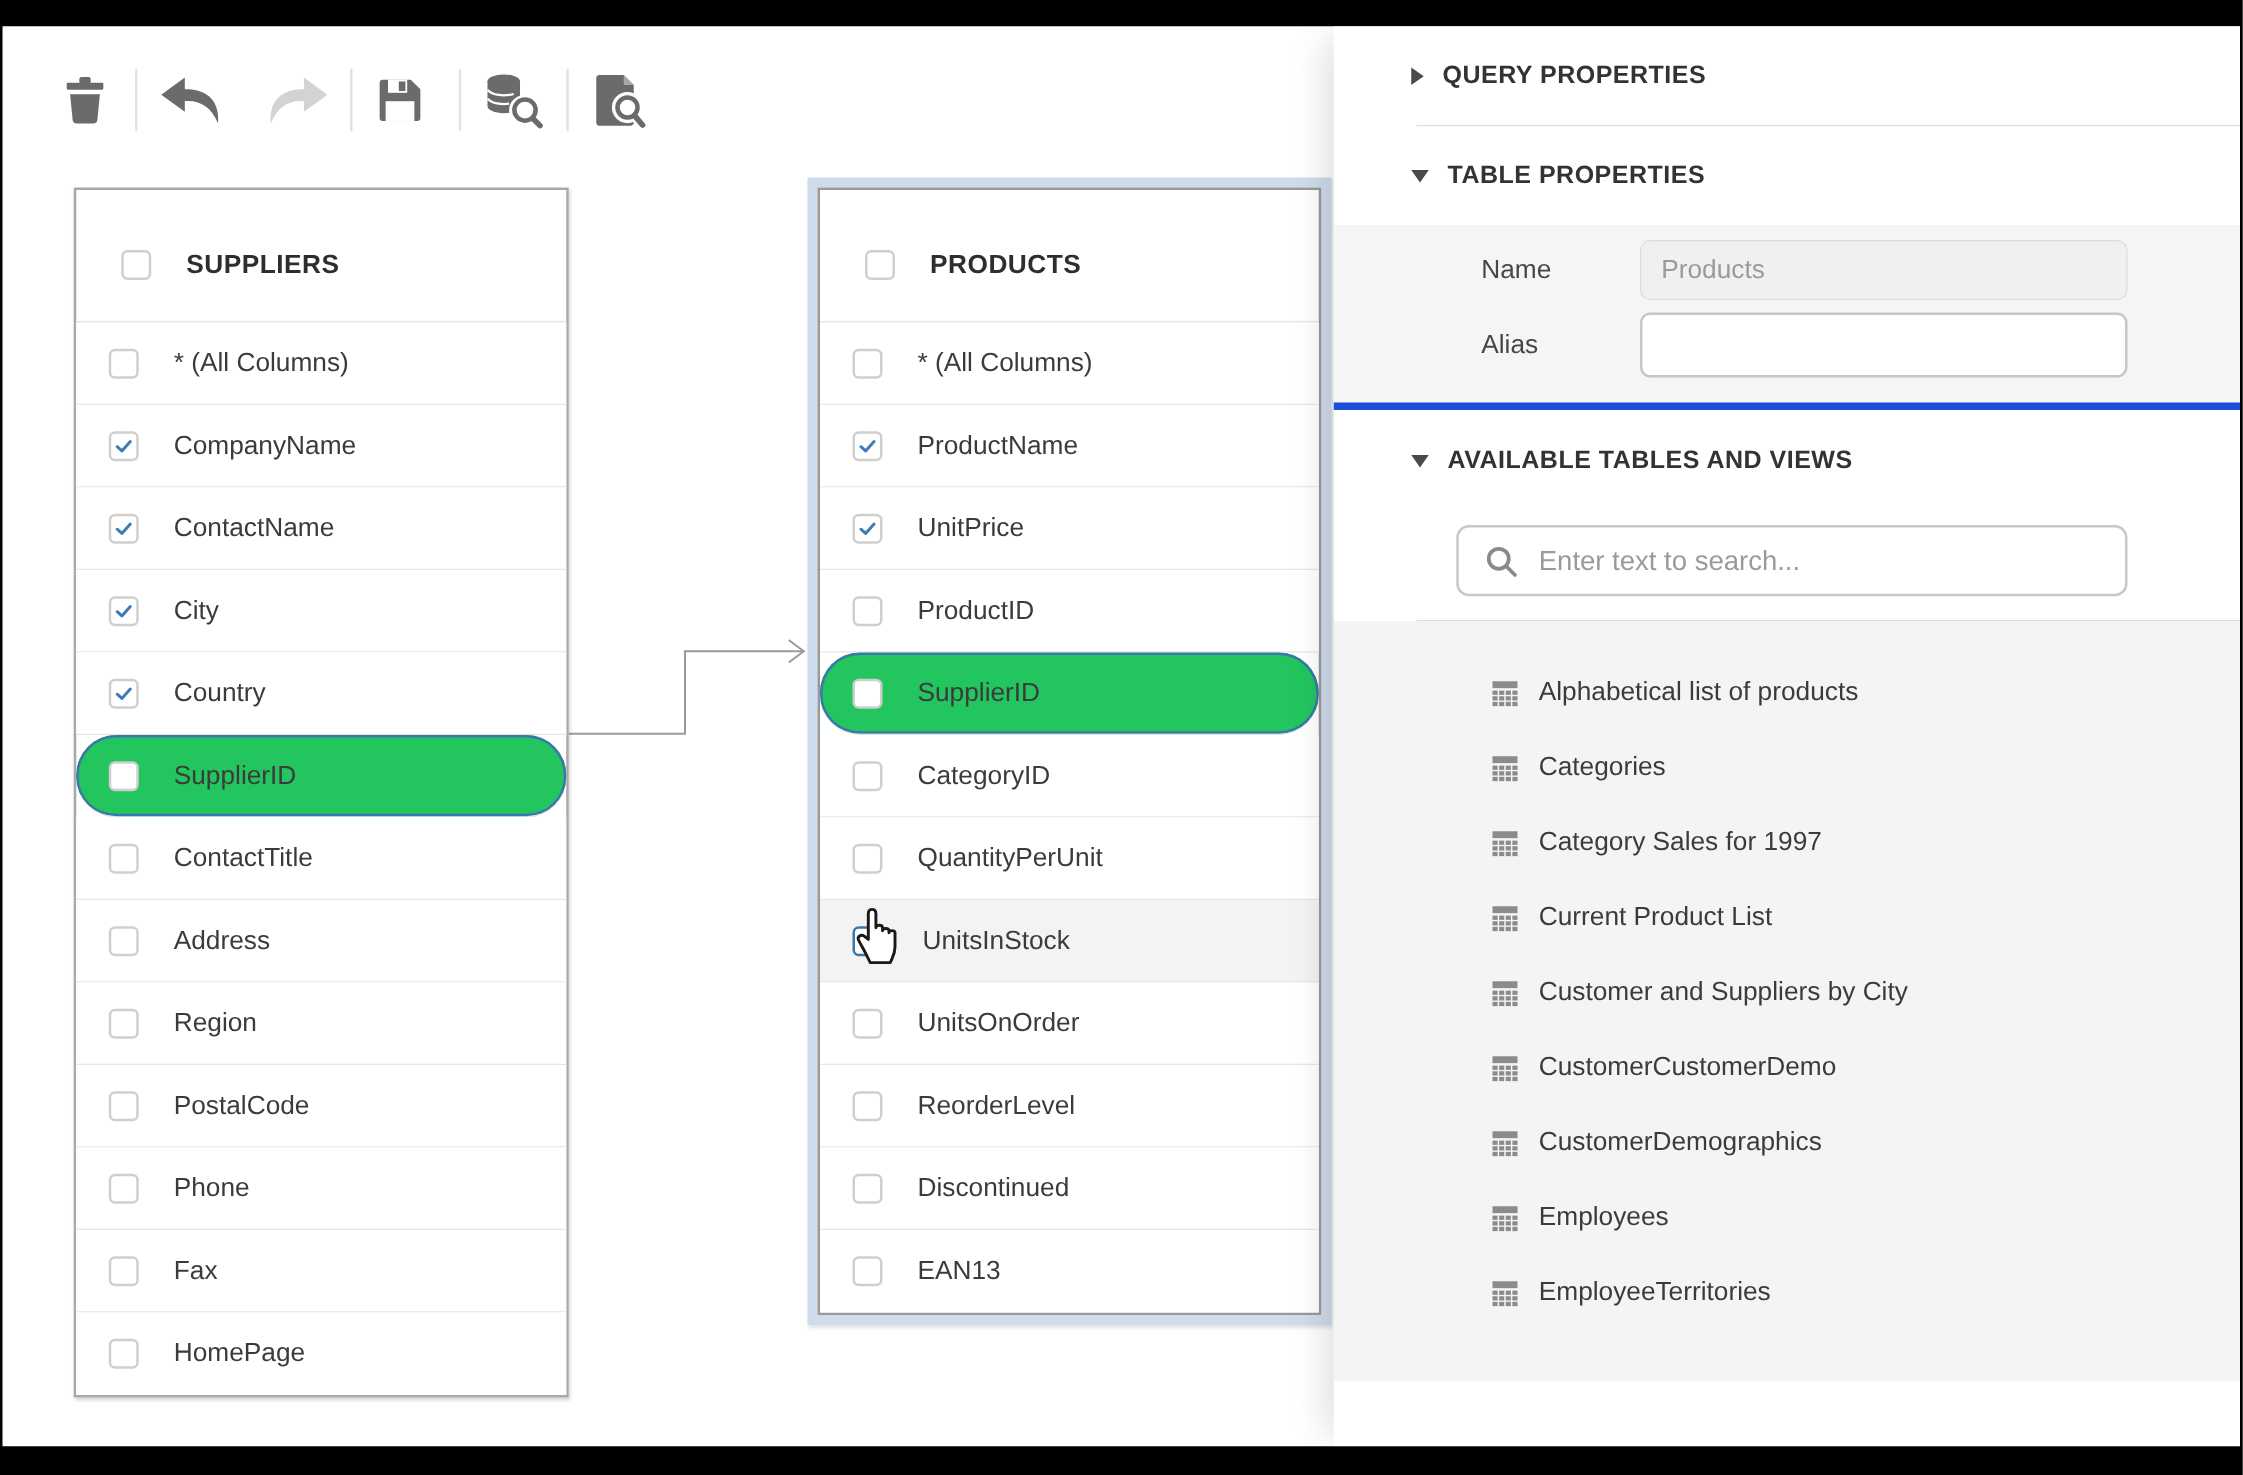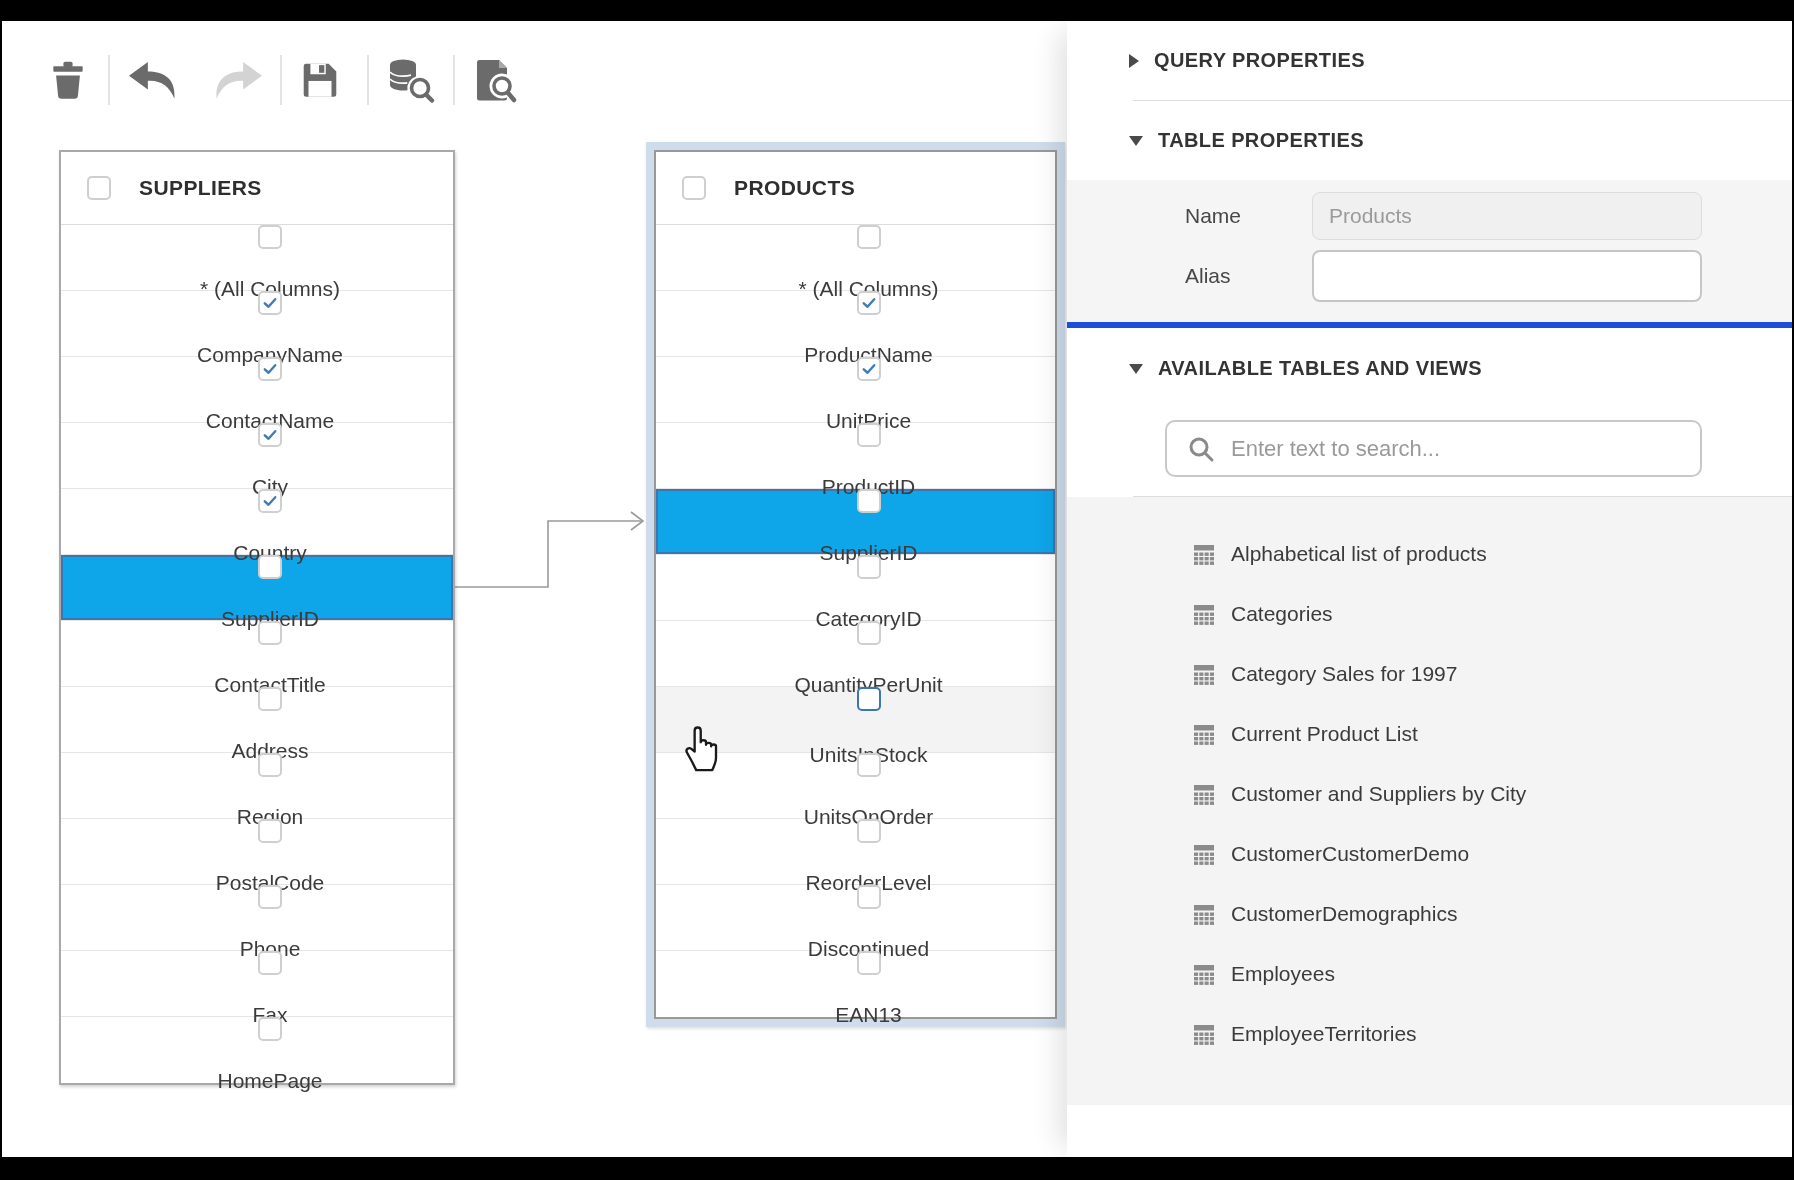--- a/index.html
+++ b/index.html
@@ -13,28 +13,28 @@
   .tbtn { position:absolute; top:36px; height:48px; display:flex; align-items:center;
           justify-content:center; cursor:pointer; background:none; border:none; }
   .tsep { position:absolute; top:34px; width:2px; height:50px; background:#e3e3e3; }
 
   
   .tcard { background:#fff; border:2px solid #a9a9a9; box-shadow:1px 2px 3px rgba(0,0,0,.18); }
   .suppliers { position:absolute; left:57px; top:129px; width:396px; }
   .products-halo { position:absolute; left:644px; top:121px; width:419px; padding:8px;
                    background:#cfdceb; box-shadow:1px 2px 3px rgba(0,0,0,.12); }
   .products-halo .tcard { border-color:#999; box-shadow:none; }
-  .thead { height:73px; display:flex; align-items:center; gap:28px; padding-left:26px;
-           border-bottom:1px solid #dcdcdc; }
+  .thead { height:92px; display:flex; align-items:center; gap:28px; padding-left:36px;
+           border-bottom:1px solid #dcdcdc;margin-top:14px; }
   .thead .lbl { font-size:21px; font-weight:bold; color:#2e2e2e; letter-spacing:.4px; }
   .trow { height:66px; display:flex; align-items:center; gap:28px; padding-left:26px;
-          border-bottom:1px solid #e6e6e6; background:#fff; cursor:pointer;flex-direction:column; }
+          border-bottom:1px solid #e6e6e6; background:#fff; cursor:pointer; }
   .trow:last-child { border-bottom:none; }
   .trow .lbl { font-size:21px; color:#3b3b3b; }
-  .trow.hl { background:#0ea5e9; box-shadow:inset 0 0 0 2px #3b76ae; }
+  .trow.hl { background:#22c55e; box-shadow:inset 0 0 0 2px #3b76ae;border-radius:32px; }
   .trow.hov { background:#f3f3f3;gap:32px; }
   .cb { flex:none; width:24px; height:24px; border:2px solid #cfcfcf; border-radius:5px;
         background:#fff; display:flex; align-items:center; justify-content:center; }
   .cb.focus { border-color:#3b76ae; }
   .cb svg { width:18px; height:18px; }
 
   
   .wires { position:absolute; left:0; top:0; width:1100px; height:1136px; pointer-events:none; }
 
   

